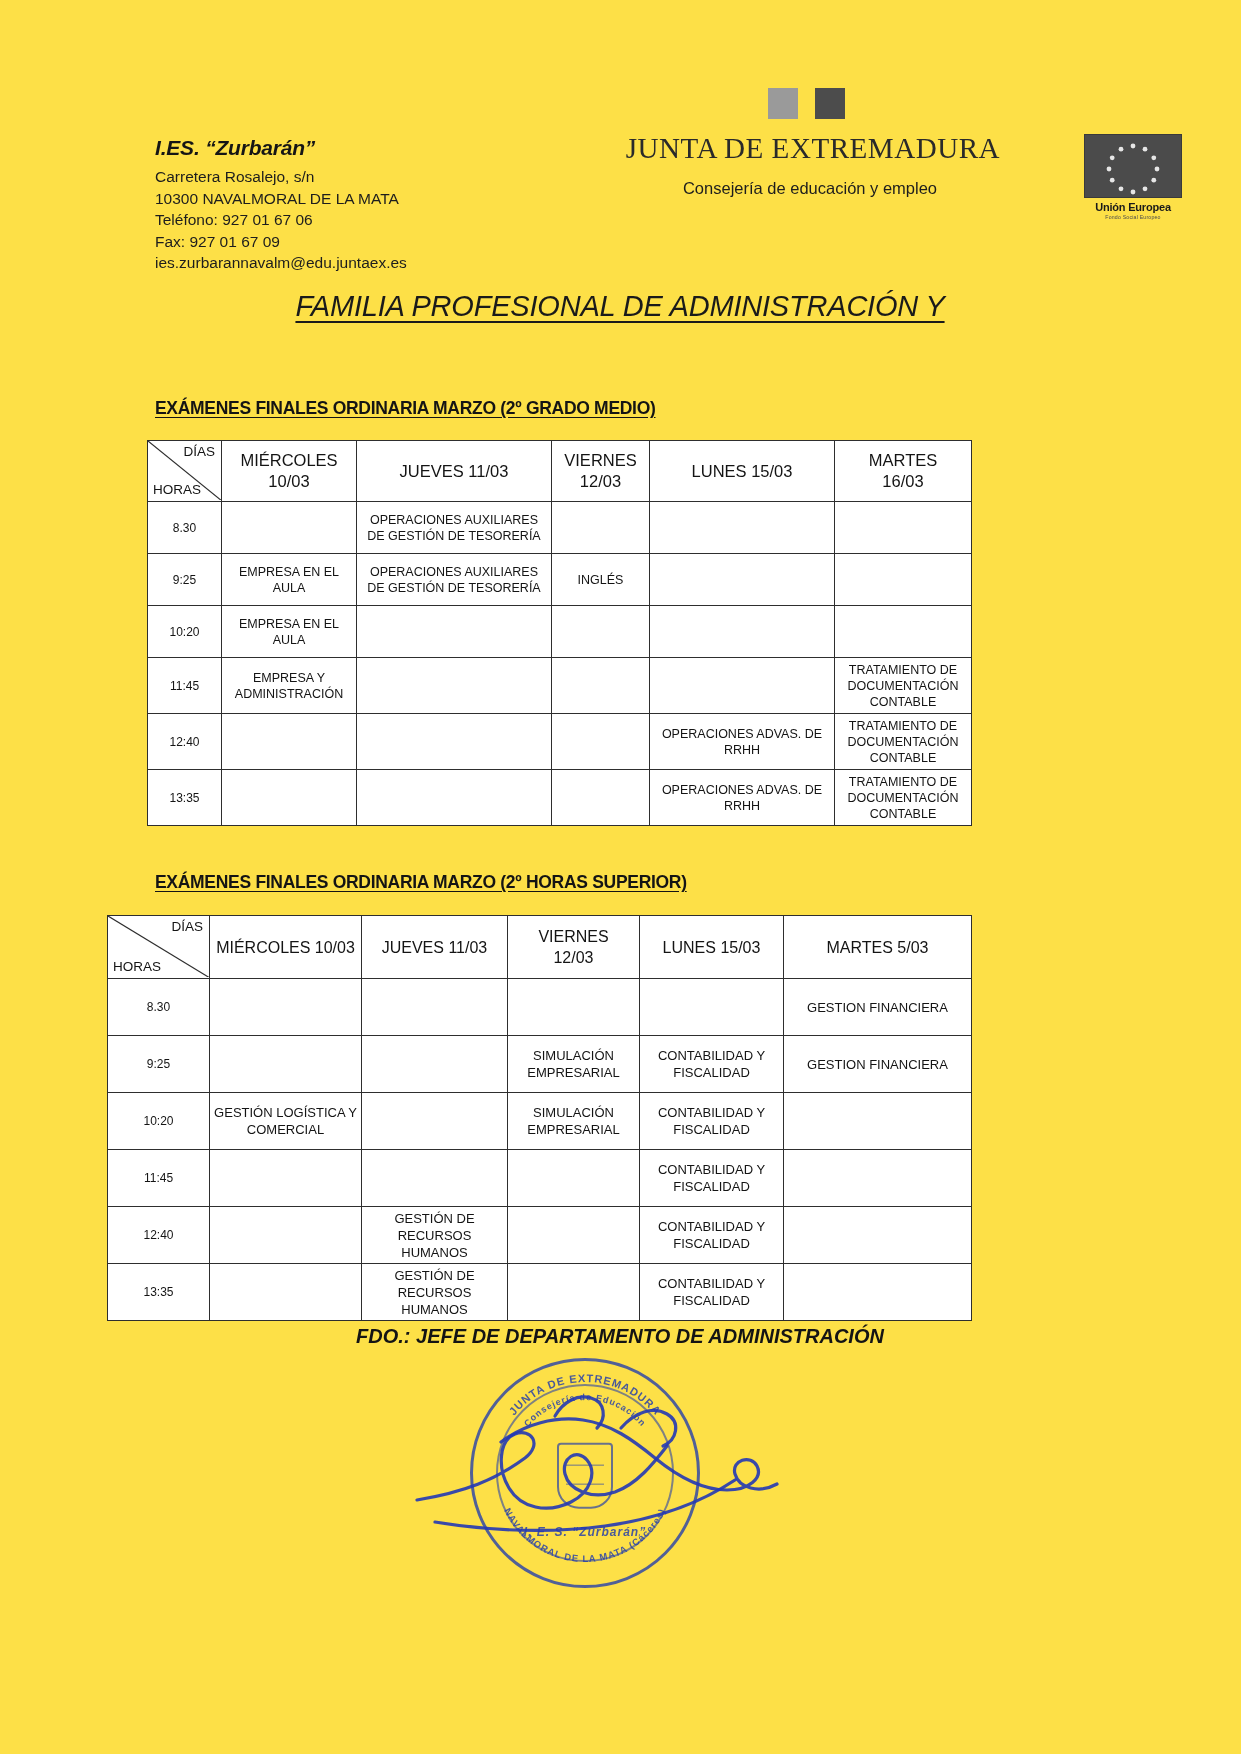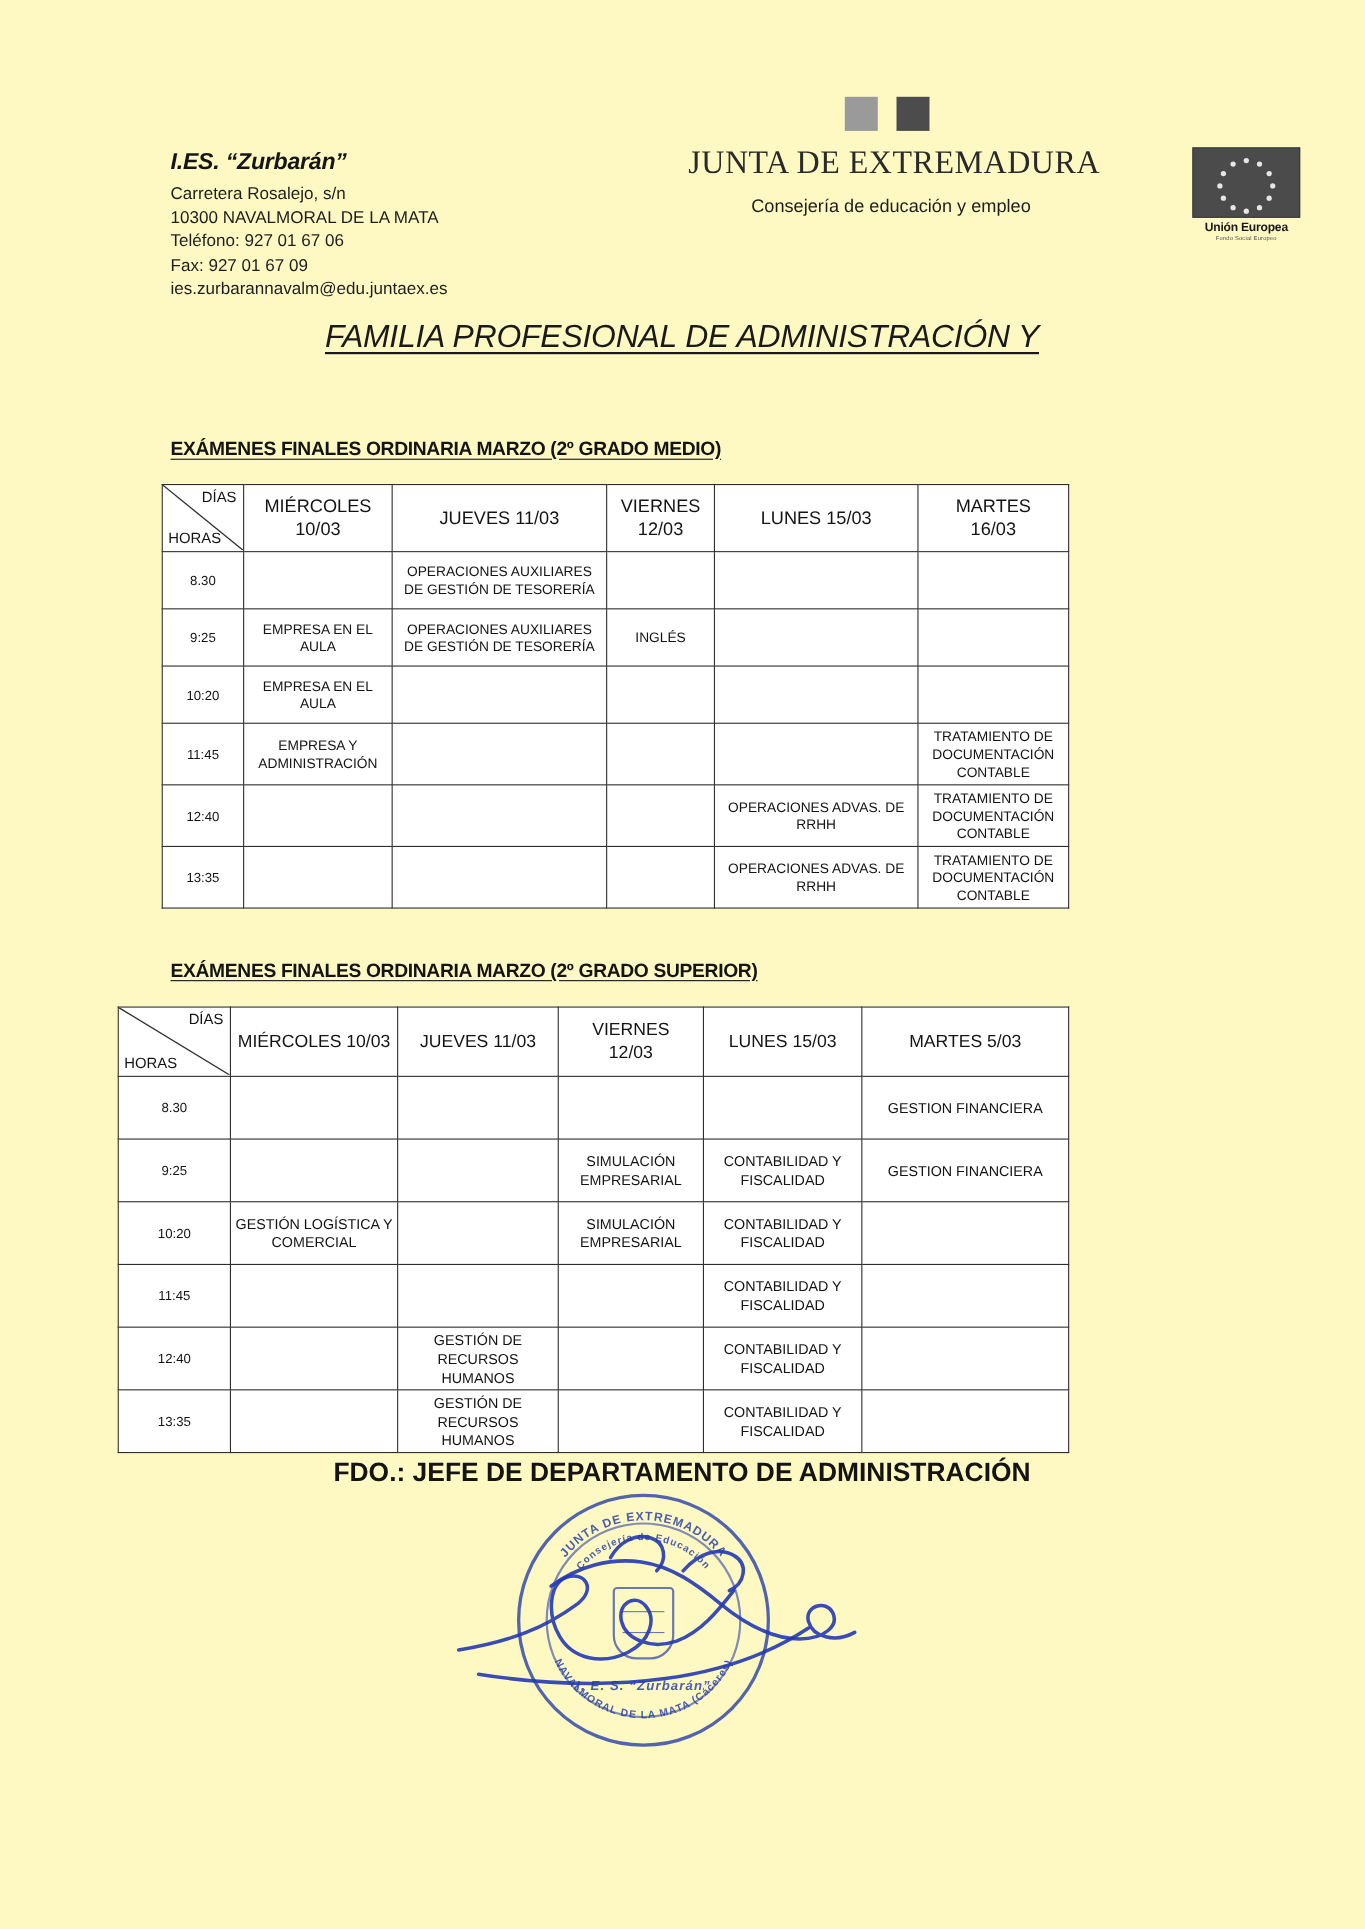--- a/index.html
+++ b/index.html
@@ -11,21 +11,21 @@
     width: 1241px;
     height: 1754px;
     position: relative;
     font-family: "Liberation Sans", sans-serif;
     color: #1b1b1b;
     overflow: hidden;
   }
   .page {
     position: absolute;
     inset: 0;
-    background: #fef9c3;
+    background: #fde047;
   }
 
   
   .letterhead {
     position: absolute;
     left: 155px;
     top: 136px;
     width: 420px;
   }
   .school-name {
@@ -204,22 +204,23 @@
   #table-superior .dayhead { font-size: 16px; }
   #table-superior .subj { font-size: 13px; line-height: 17px; }
 
   
   .fdo {
     position: absolute;
     left: 120px;
     top: 1325px;
     width: 1000px;
     text-align: center;
-    font-size: 24px;
+    font-size: 20px;
     font-weight: bold;
+    font-style: italic;
     color: #141414;
   }
 
   
   .stamp-wrap {
     position: absolute;
     left: 470px;
     top: 1358px;
     width: 230px;
     height: 230px;
@@ -424,21 +425,21 @@
         <td class="hour-cell">13:35</td>
         <td class="subj"></td>
         <td class="subj"></td>
         <td class="subj"></td>
         <td class="subj">OPERACIONES ADVAS. DE RRHH</td>
         <td class="subj">TRATAMIENTO DE DOCUMENTACIÓN CONTABLE</td>
       </tr>
     </tbody>
   </table>
 
-  <div class="sect-head" id="sect-head-superior">EXÁMENES FINALES ORDINARIA MARZO (2º GRADO SUPERIOR)</div>
+  <div class="sect-head" id="sect-head-superior">EXÁMENES FINALES ORDINARIA MARZO (2º HORAS SUPERIOR)</div>
 
   <table class="sched" id="table-superior">
     <colgroup>
       <col style="width:102px">
         <col style="width:152px">
         <col style="width:146px">
       <col style="width:132px">
         <col style="width:144px">
         <col style="width:188px">
     </colgroup>

